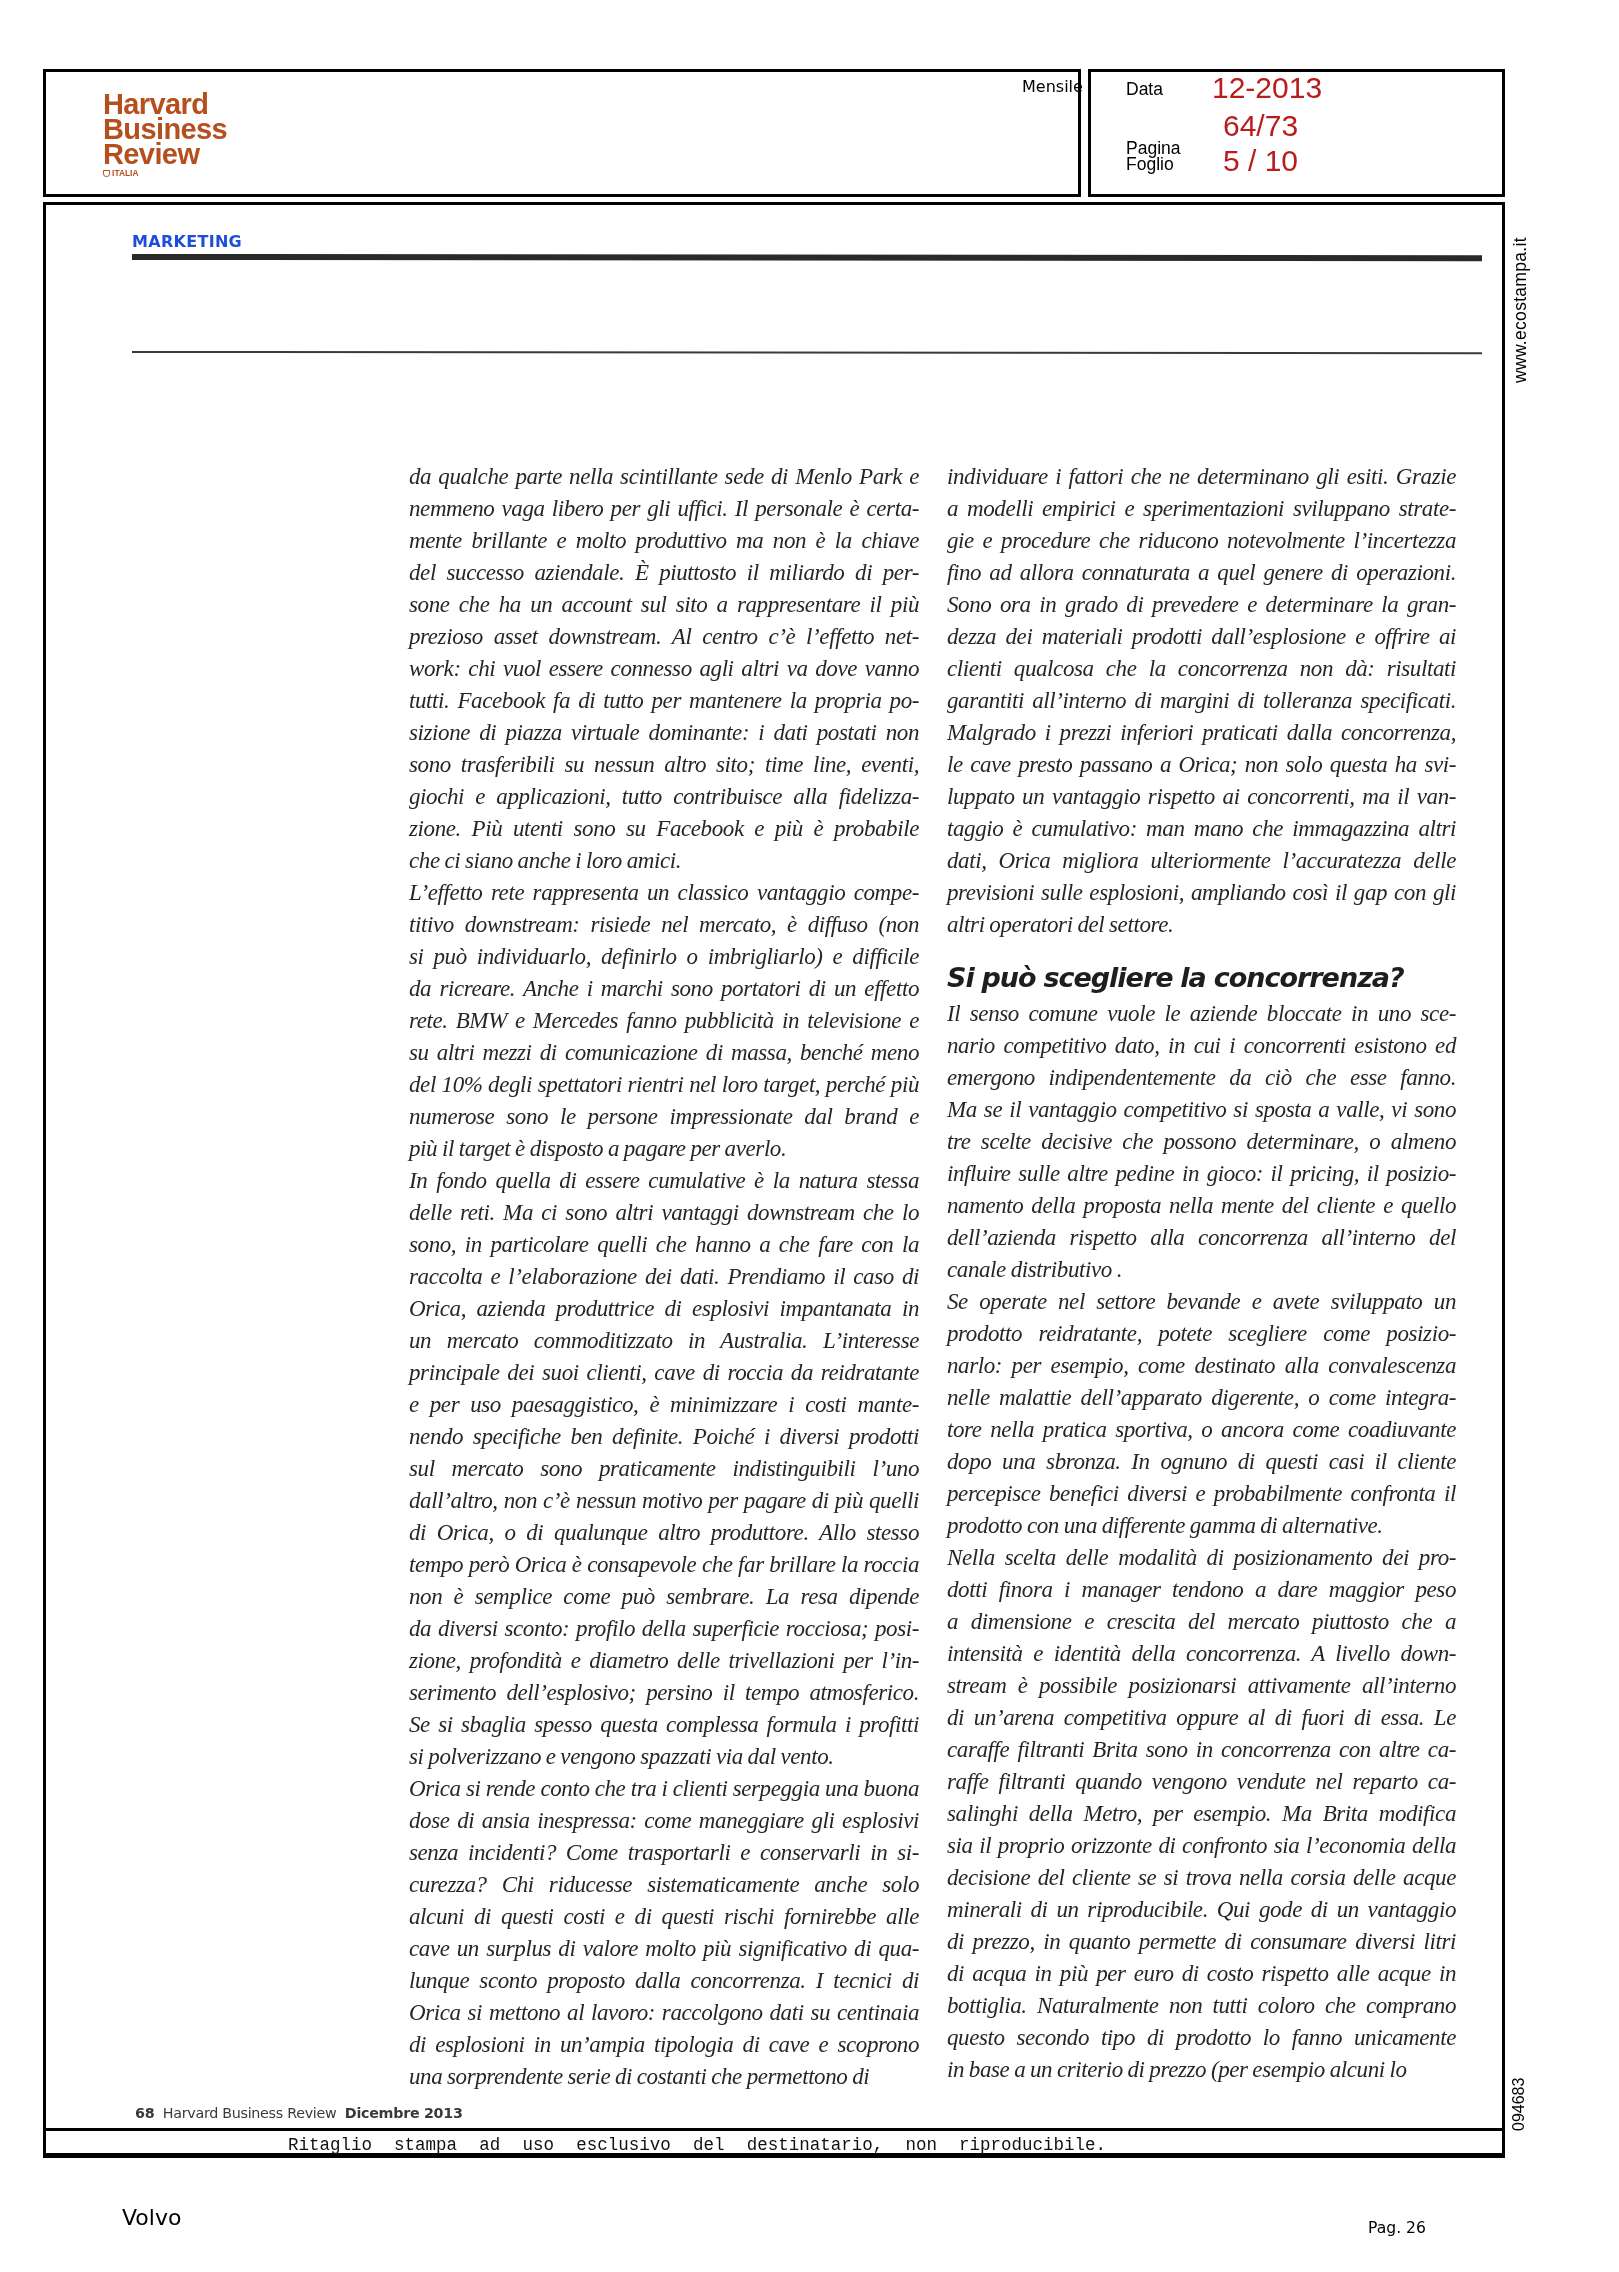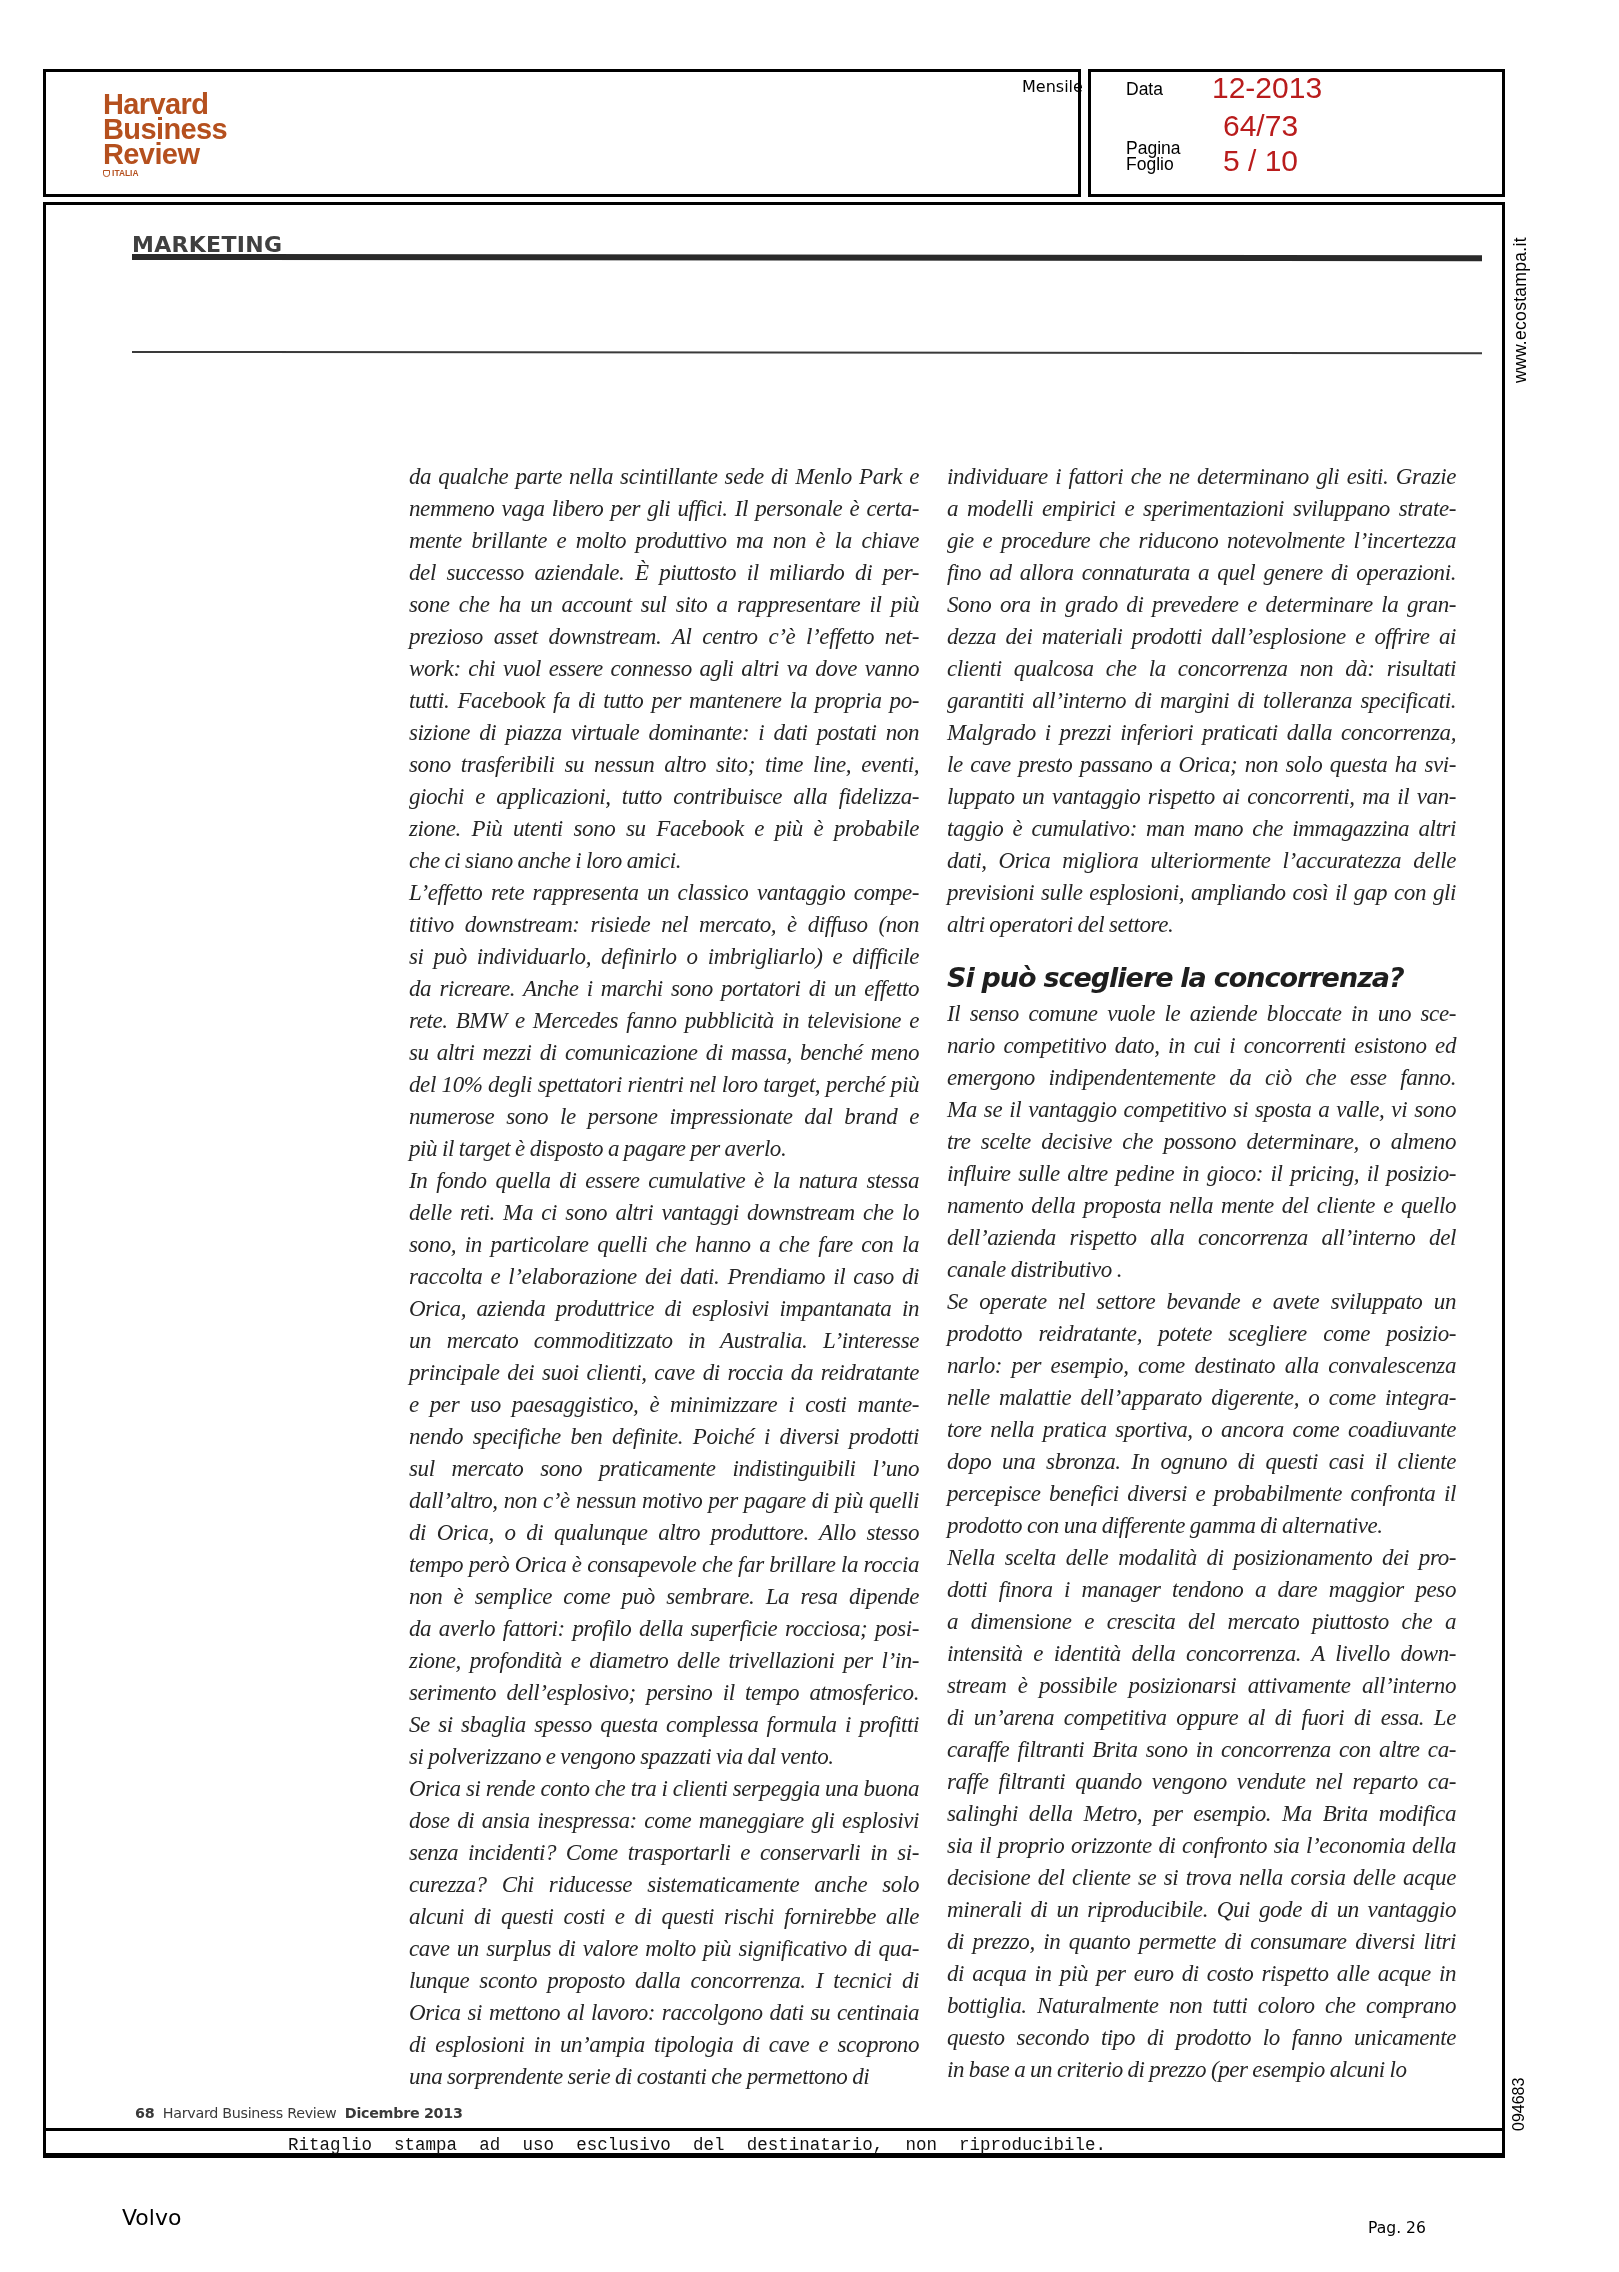--- a/index.html
+++ b/index.html
@@ -8,21 +8,21 @@
   .box { position:absolute; border:3.9px solid #000; box-sizing:border-box; }
   .hdr-left { left:43px; top:69px; width:1038px; height:128px; }
   .hdr-right { left:1088px; top:69px; width:417px; height:128px; }
   .main-box { left:43px; top:202px; width:1462px; height:1956px; border-width:3.9px 3.9px 5.2px 3.9px; }
   .logo { left:103px; top:92px; color:#b5501e; font-family:"Liberation Sans", sans-serif; font-weight:bold; font-size:29px; line-height:25px; letter-spacing:-0.6px; }
   .logo .italia { font-size:8.4px; line-height:10.4px; letter-spacing:0; margin-top:1.3px; display:flex; align-items:center; gap:2.6px; }
   .logo .shield { display:inline-block; width:6.5px; height:7.1px; border:1.3px solid #b5501e; border-radius:0 0 3.2px 3.2px; box-sizing:border-box; }
   .mensile { left:1022px; top:77px; font-family:"DejaVu Sans", sans-serif; font-size:16px; color:#000; }
   .meta-label { position:absolute; font-family:"Liberation Sans", sans-serif; font-size:17.5px; color:#000; }
   .meta-val { position:absolute; font-family:"Liberation Sans", sans-serif; font-size:30px; color:#b91c1c; }
-  .section-label { left:132px; top:232px; font-family:"DejaVu Sans", sans-serif; font-weight:bold; font-size:22px; color:#404040; letter-spacing:0.3px; }
+  .section-label { left:132px; top:232px; font-family:"DejaVu Sans", sans-serif; font-weight:bold; font-size:16px; color:#1d4ed8; letter-spacing:0.3px; }
   .rule-thick { left:132px; top:254px; width:1350px; height:5.8px; background:#2a2a2a; transform:rotate(0.05deg); transform-origin:left; }
   .rule-thin { left:132px; top:351px; width:1350px; height:1.9px; background:#3a3a3a; transform:rotate(0.05deg); transform-origin:left; }
   .column { position:absolute; font-size:23px; line-height:32px; color:#262626; letter-spacing:-0.4px; word-spacing:-0.6px;font-style:italic; }
   .column .line { white-space:nowrap; display:block; text-align:justify; text-align-last:justify; height:32px; }
   .column .line.last { text-align-last:left; }
   .col-left { left:409px; top:461px; width:510px; }
   .col-right { left:947px; top:461px; width:509px; }
   .subhead { font-family:"DejaVu Sans", sans-serif; font-weight:bold; font-size:27px; color:#1e1e1e; letter-spacing:-1px; line-height:40px; height:40px; margin-top:17px; white-space:nowrap; }
   .watermark { left:1510px; top:221px; width:23.4px; height:162px; }
   .watermark span { position:absolute; left:0; top:0; transform-origin:0 0; transform:translate(0,162px) rotate(-90deg); font-family:"Liberation Sans", sans-serif; font-size:17.5px; color:#000; white-space:nowrap; letter-spacing:0.3px; }
@@ -103,21 +103,21 @@
     <span class="line">Orica, azienda produttrice di esplosivi impantanata in</span>
     <span class="line">un mercato commoditizzato in Australia. L’interesse</span>
     <span class="line">principale dei suoi clienti, cave di roccia da reidratante</span>
     <span class="line">e per uso paesaggistico, è minimizzare i costi mante-</span>
     <span class="line">nendo specifiche ben definite. Poiché i diversi prodotti</span>
     <span class="line">sul mercato sono praticamente indistinguibili l’uno</span>
     <span class="line">dall’altro, non c’è nessun motivo per pagare di più quelli</span>
     <span class="line">di Orica, o di qualunque altro produttore. Allo stesso</span>
     <span class="line">tempo però Orica è consapevole che far brillare la roccia</span>
     <span class="line">non è semplice come può sembrare. La resa dipende</span>
-    <span class="line">da averlo fattori: profilo della superficie rocciosa; posi-</span>
+    <span class="line">da diversi sconto: profilo della superficie rocciosa; posi-</span>
     <span class="line">zione, profondità e diametro delle trivellazioni per l’in-</span>
     <span class="line">serimento dell’esplosivo; persino il tempo atmosferico.</span>
     <span class="line">Se si sbaglia spesso questa complessa formula i profitti</span>
     <span class="line last">si polverizzano e vengono spazzati via dal vento.</span>
     <span class="line">Orica si rende conto che tra i clienti serpeggia una buona</span>
     <span class="line">dose di ansia inespressa: come maneggiare gli esplosivi</span>
     <span class="line">senza incidenti? Come trasportarli e conservarli in si-</span>
     <span class="line">curezza? Chi riducesse sistematicamente anche solo</span>
     <span class="line">alcuni di questi costi e di questi rischi fornirebbe alle</span>
     <span class="line">cave un surplus di valore molto più significativo di qua-</span>

